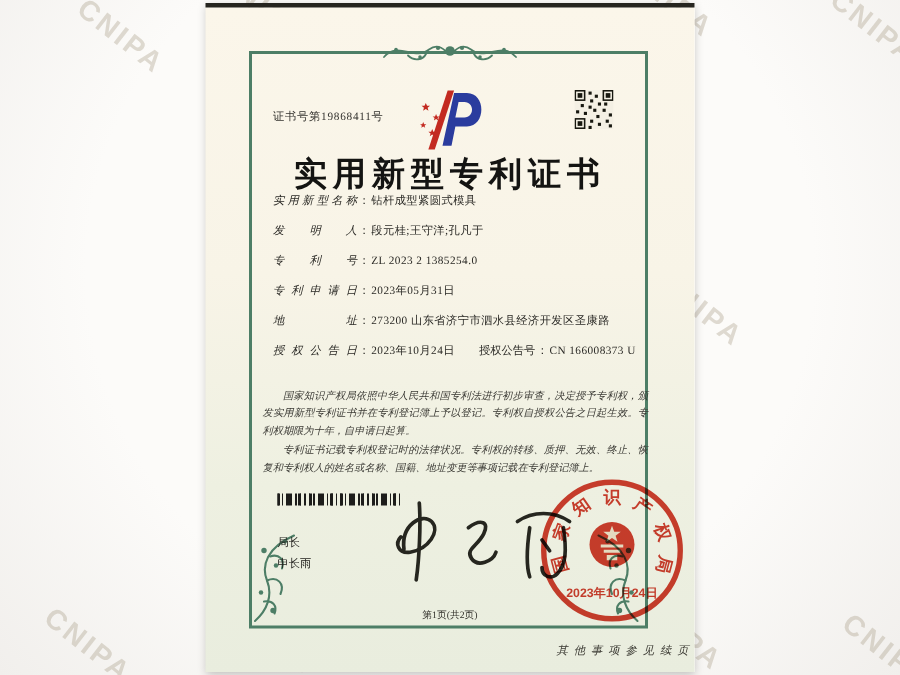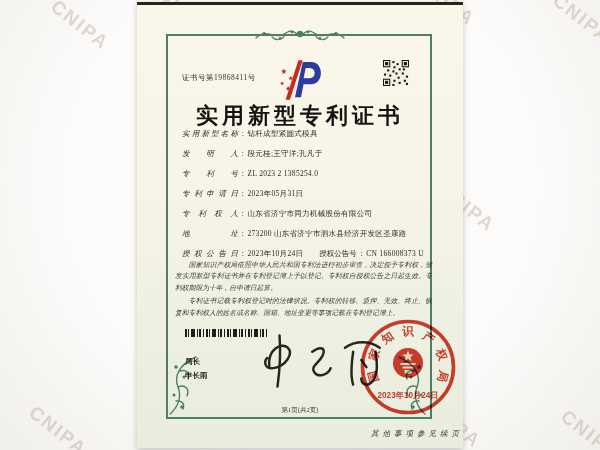--- a/index.html
+++ b/index.html
@@ -25,21 +25,21 @@
   .flabel{display:inline-block;width:56px;text-align:justify;text-align-last:justify;vertical-align:top;font-style:italic;}
   .fcolon{display:inline-block;margin:0 1px 0 1px;}
   .fvalue{letter-spacing:0.3px;}
   .fpair2{margin-left:16px;}
   .paras{position:absolute;left:38px;top:254px;right:31px;
          font-size:6.8px;line-height:1.68;color:#3b3a35;font-style:italic;text-align:justify;}
   .paras p{margin:0 0 2px 0;text-indent:2em;}
   .barcode{position:absolute;left:48px;top:324px;width:82px;height:8px;
            background:repeating-linear-gradient(90deg,#1d1d1b 0 1px,transparent 1px 3px),
                       repeating-linear-gradient(90deg,#1d1d1b 0 2px,transparent 2px 7px);}
-  .director{position:absolute;left:48px;top:350px;font-size:7.5px;font-weight:bold;
+  .director{position:absolute;left:48px;top:350px;font-size:7.5px;font-weight:normal;
             color:#23221e;line-height:14px;}
   .sig{position:absolute;left:118px;top:326px;width:138px;height:60px;}
   .seal{position:absolute;left:221px;top:312px;width:100px;height:100px;opacity:0.92;
         mix-blend-mode:multiply;}
   .pagenote{position:absolute;left:0;top:401px;width:100%;text-align:center;
             font-size:6.5px;color:#33322c;}
   .contnote{position:absolute;left:0;top:424px;width:100%;text-align:right;
             font-size:7.5px;letter-spacing:4px;color:#3b3a33;font-style:italic;}
   .orn-top{position:absolute;left:115px;top:19px;width:96px;height:20px;}
   .orn-bl{position:absolute;left:31px;top:350px;width:30px;height:62px;}
@@ -176,23 +176,20 @@
       <div class="frow">
         <span class="flabel">发明人</span><span class="fcolon">：</span><span class="fvalue">段元桂;王守洋;孔凡于</span>
       </div>
       <div class="frow">
         <span class="flabel">专利号</span><span class="fcolon">：</span><span class="fvalue">ZL 2023 2 1385254.0</span>
       </div>
       <div class="frow">
         <span class="flabel">专利申请日</span><span class="fcolon">：</span><span class="fvalue">2023年05月31日</span>
       </div>
       <div class="frow">
-        <span class="flabel">专利权人</span><span class="fcolon">：</span><span class="fvalue">山东省济宁市同力机械股份有限公司</span>
-      </div>
-      <div class="frow">
         <span class="flabel">地址</span><span class="fcolon">：</span><span class="fvalue">273200 山东省济宁市泗水县经济开发区圣康路</span>
       </div>
       <div class="frow">
         <span class="flabel">授权公告日</span><span class="fcolon">：</span><span class="fvalue">2023年10月24日</span><span class="fpair2"><span>授权公告号</span><span class="fcolon">：</span><span class="fvalue">CN 166008373 U</span></span>
       </div>
     </div>
 
     <div class="paras">
       <p>国家知识产权局依照中华人民共和国专利法进行初步审查，决定授予专利权，颁发实用新型专利证书并在专利登记簿上予以登记。专利权自授权公告之日起生效。专利权期限为十年，自申请日起算。</p>
       <p>专利证书记载专利权登记时的法律状况。专利权的转移、质押、无效、终止、恢复和专利权人的姓名或名称、国籍、地址变更等事项记载在专利登记簿上。</p>

